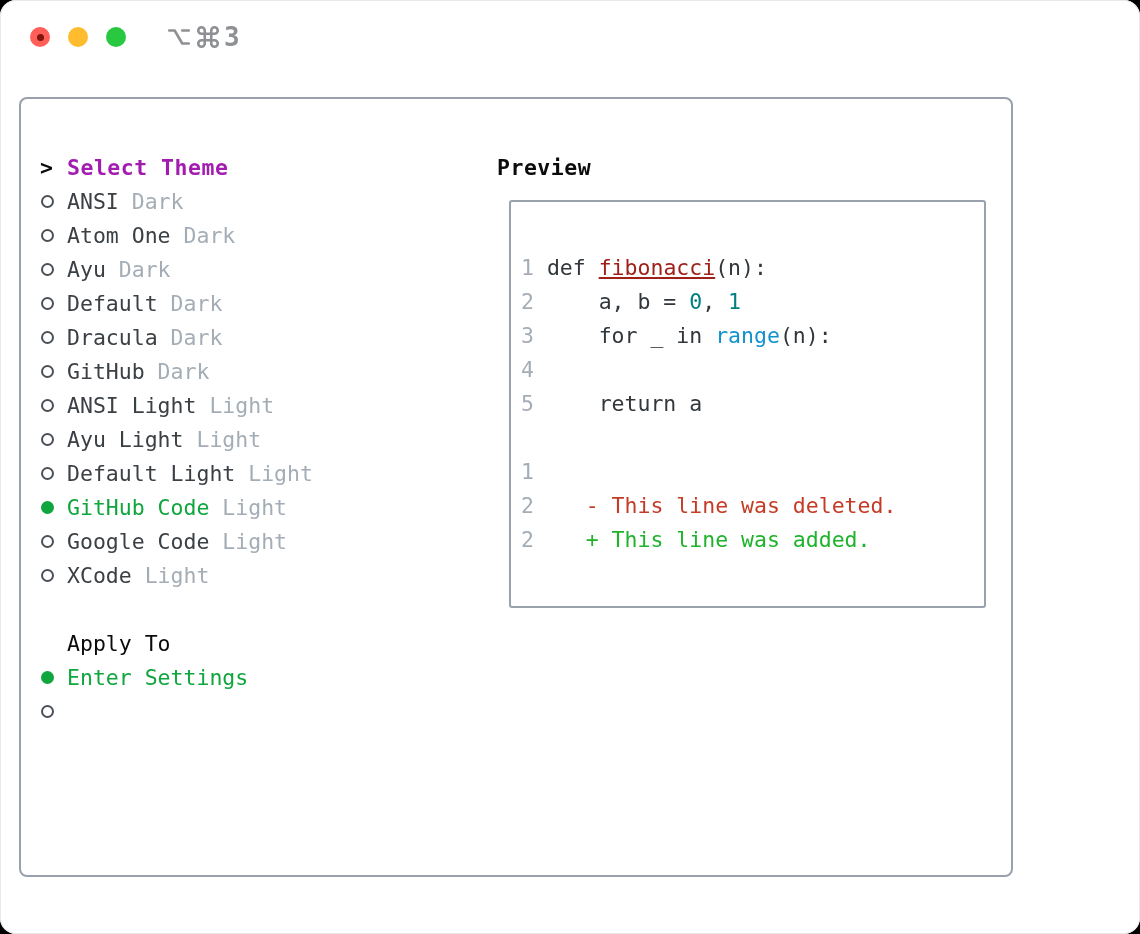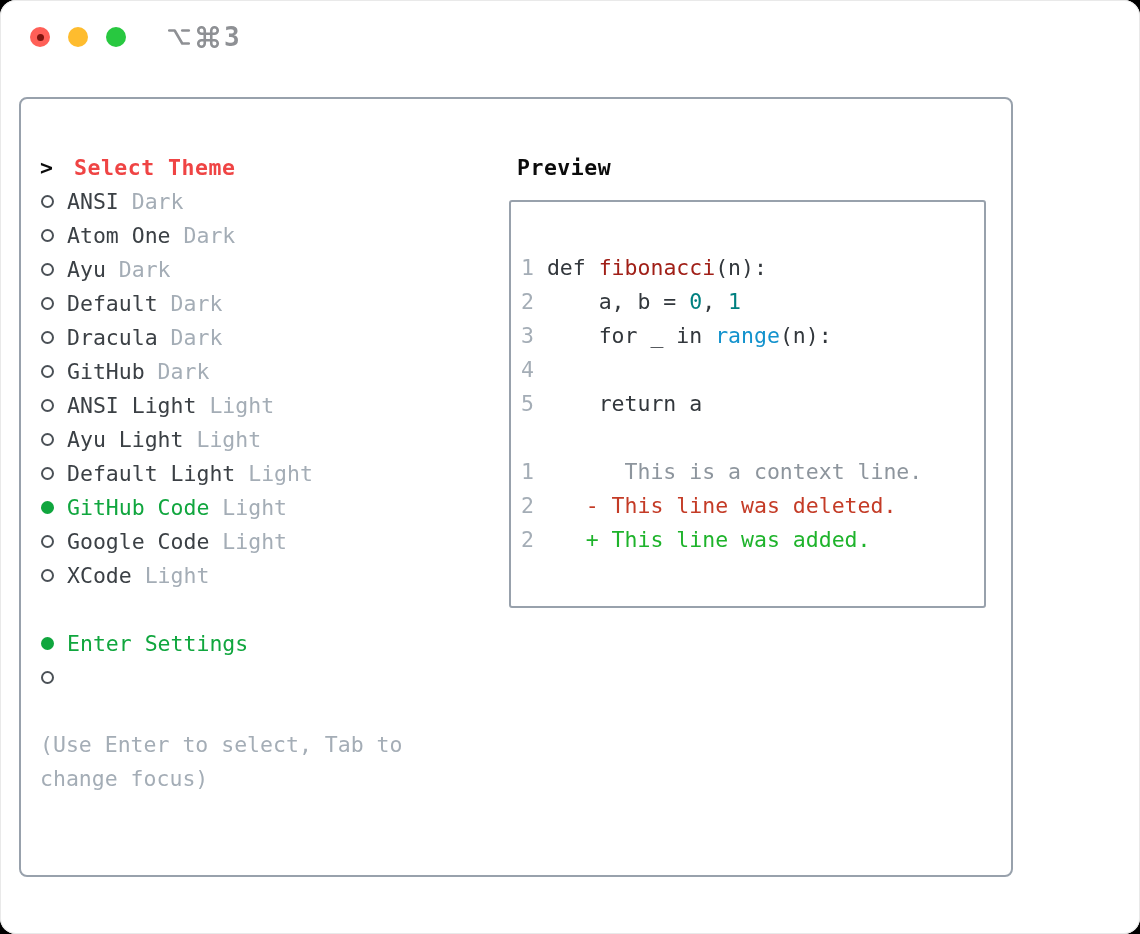--- a/index.html
+++ b/index.html
@@ -31,44 +31,44 @@
     box-sizing:border-box; border:2px solid var(--border_gray); border-radius:8px;
     background:#fff;
   }
   .left-col { position:absolute; left:19px; top:51px; }
   .row { display:flex; align-items:center; height:34px; font-size:21.5px; color:#3b4045; }
   .marker { width:27px; flex:none; display:flex; align-items:center; }
   .circle { width:9px; height:9px; border:2px solid #4b5157; border-radius:50%; margin-left:1px; }
   .row.selected .circle { background:var(--selection_green); border-color:var(--selection_green); }
   .row.selected .name { color:var(--selection_green); }
   .prompt { font-weight:bold; color:#0b0b0b; font-size:21.5px; }
-  .h-label { font-weight:bold; color:#ef4444; letter-spacing:0.5px;margin-left:7px; }
+  .h-label { font-weight:bold; color:#a21caf; letter-spacing:0.5px; }
   .suffix { color:#a4adb6; margin-left:1ch; }
   .apply-label { color:#0b0b0b; }
   .spacer { height:34px; }
   .help {
     margin-top:34px; width:412px;
     font-size:21.5px; line-height:34px; color:#a4adb6;
   }
   
   .preview-title {
-    position:absolute; left:496px; top:51px; height:34px;
+    position:absolute; left:476px; top:51px; height:34px;
     display:flex; align-items:center;
     font-weight:bold; font-size:21.5px; color:#0b0b0b; letter-spacing:0.5px;
   }
   .preview-box {
     position:absolute; left:488px; top:101px; width:477px; height:408px;
     box-sizing:border-box; border:2px solid var(--border_gray); border-radius:3px;
     padding:49px 0 0 10px; overflow:hidden; background:#fff;
   }
   .code-line { display:flex; white-space:pre; font-size:21.5px; line-height:34px; }
   .ln { width:2ch; flex:none; color:#a4adb6; }
   .lc { color:#32373c; }
   .tok-plain    { color:#32373c; }
-  .tok-function { color:var(--code_function); }
+  .tok-function { color:var(--code_function);text-decoration:underline; }
   .tok-number   { color:var(--code_number); }
   .tok-builtin  { color:var(--code_builtin); }
   .diff-context { color:#8d959d; }
   .diff-deleted { color:var(--diff_deleted);text-align:center; }
   .diff-added   { color:var(--diff_added); }
   .blank-line { height:34px; }
 </style>
 </head>
 <body>
 
@@ -183,50 +183,53 @@
             <span class="marker">
               <span class="circle"></span>
             </span>
             <span class="name">XCode</span>
             <span class="suffix">Light</span>
           </div>
         </div>
 
       <div class="spacer"></div>
 
+      <div class="row">
+        <span class="marker"></span>
+        <span class="apply-label">Apply To</span>
+      </div>
 
       <div id="apply-list">
           <div class="row selected">
             <span class="marker">
               <span class="circle"></span>
             </span>
             <span class="name">Enter Settings</span>
           </div>
           <div class="row">
             <span class="marker">
               <span class="circle"></span>
             </span>
           </div>
         </div>
 
-      <div class="help">(Use Enter to select, Tab to change focus)</div>
     </div>
 
     <div class="preview-title">Preview</div>
 
     <div class="preview-box">
       <div id="code-python">
           <div class="code-line"><span class="ln">1</span><span class="lc"><span class="tok-plain">def </span><span class="tok-function">fibonacci</span><span class="tok-plain">(n):</span></span></div>
           <div class="code-line"><span class="ln">2</span><span class="lc"><span class="tok-plain">    a, b = </span><span class="tok-number">0</span><span class="tok-plain">, </span><span class="tok-number">1</span></span></div>
           <div class="code-line"><span class="ln">3</span><span class="lc"><span class="tok-plain">    for _ in </span><span class="tok-builtin">range</span><span class="tok-plain">(n):</span></span></div>
           <div class="code-line"><span class="ln">4</span></div>
           <div class="code-line"><span class="ln">5</span><span class="lc"><span class="tok-plain">    return a</span></span></div>
         </div>
       <div class="blank-line"></div>
       <div id="code-diff">
-          <div class="code-line"><span class="ln">1</span><span class="lc diff-context">      This is a context line.</span></div>
+          <div class="code-line"><span class="ln">1</span></div>
           <div class="code-line"><span class="ln">2</span><span class="lc diff-deleted">   - This line was deleted.</span></div>
           <div class="code-line"><span class="ln">2</span><span class="lc diff-added">   + This line was added.</span></div>
         </div>
     </div>
 
   </div>
 </div>
 
 </body></html>

